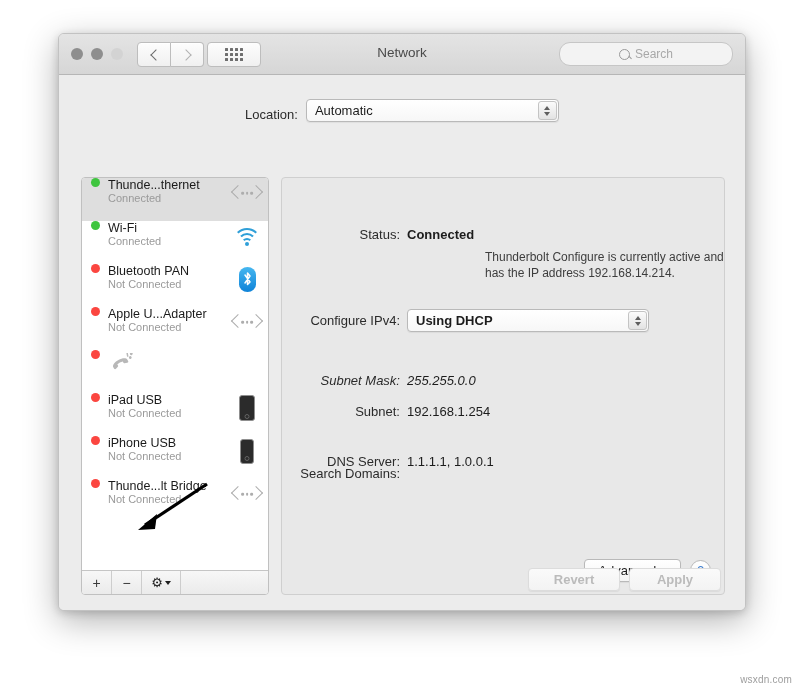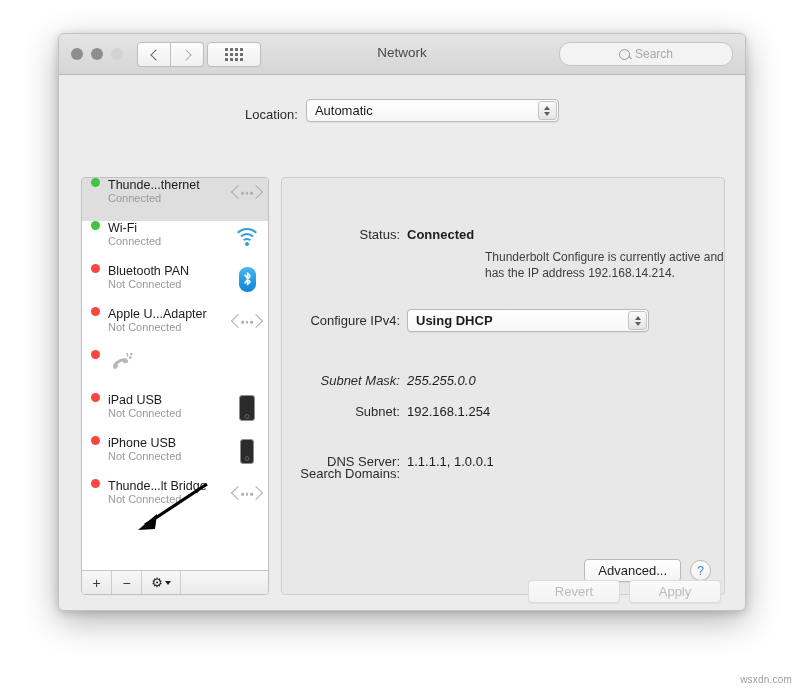--- a/index.html
+++ b/index.html
@@ -454,23 +454,24 @@
     display: flex;
     align-items: center;
     justify-content: center;
     box-shadow: 0 1px 1px rgba(0,0,0,0.06);
   }
 
   
   .footer {
     position: absolute;
     right: 24px;
-    bottom: 8px;
+    bottom: 20px;
     display: flex;
     gap: 9px;
+    font-weight: bold;
   }
   .pushbtn.disabled {
     background: linear-gradient(to bottom, #fafafa, #f3f3f3);
     border-color: #dcdcdc;
     color: #bbbbbb;
     min-width: 64px;
   }
 
   
   .annot {

